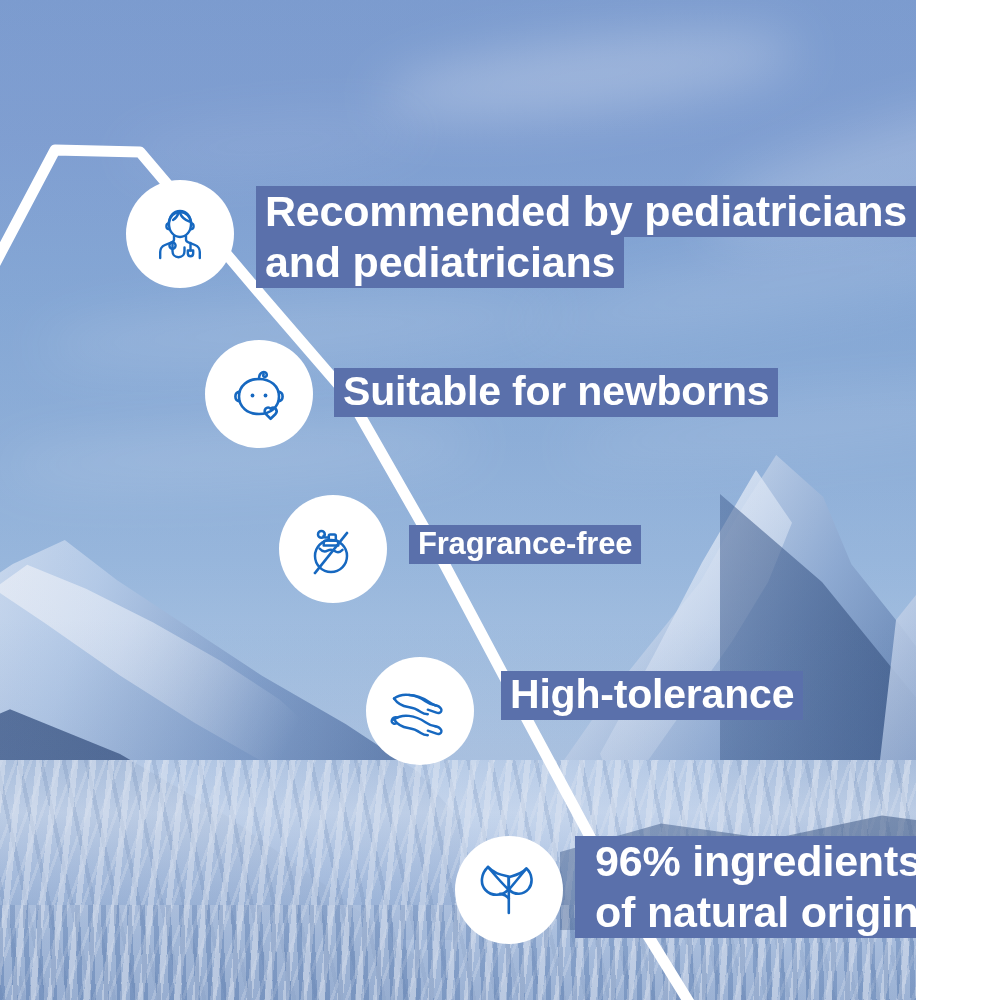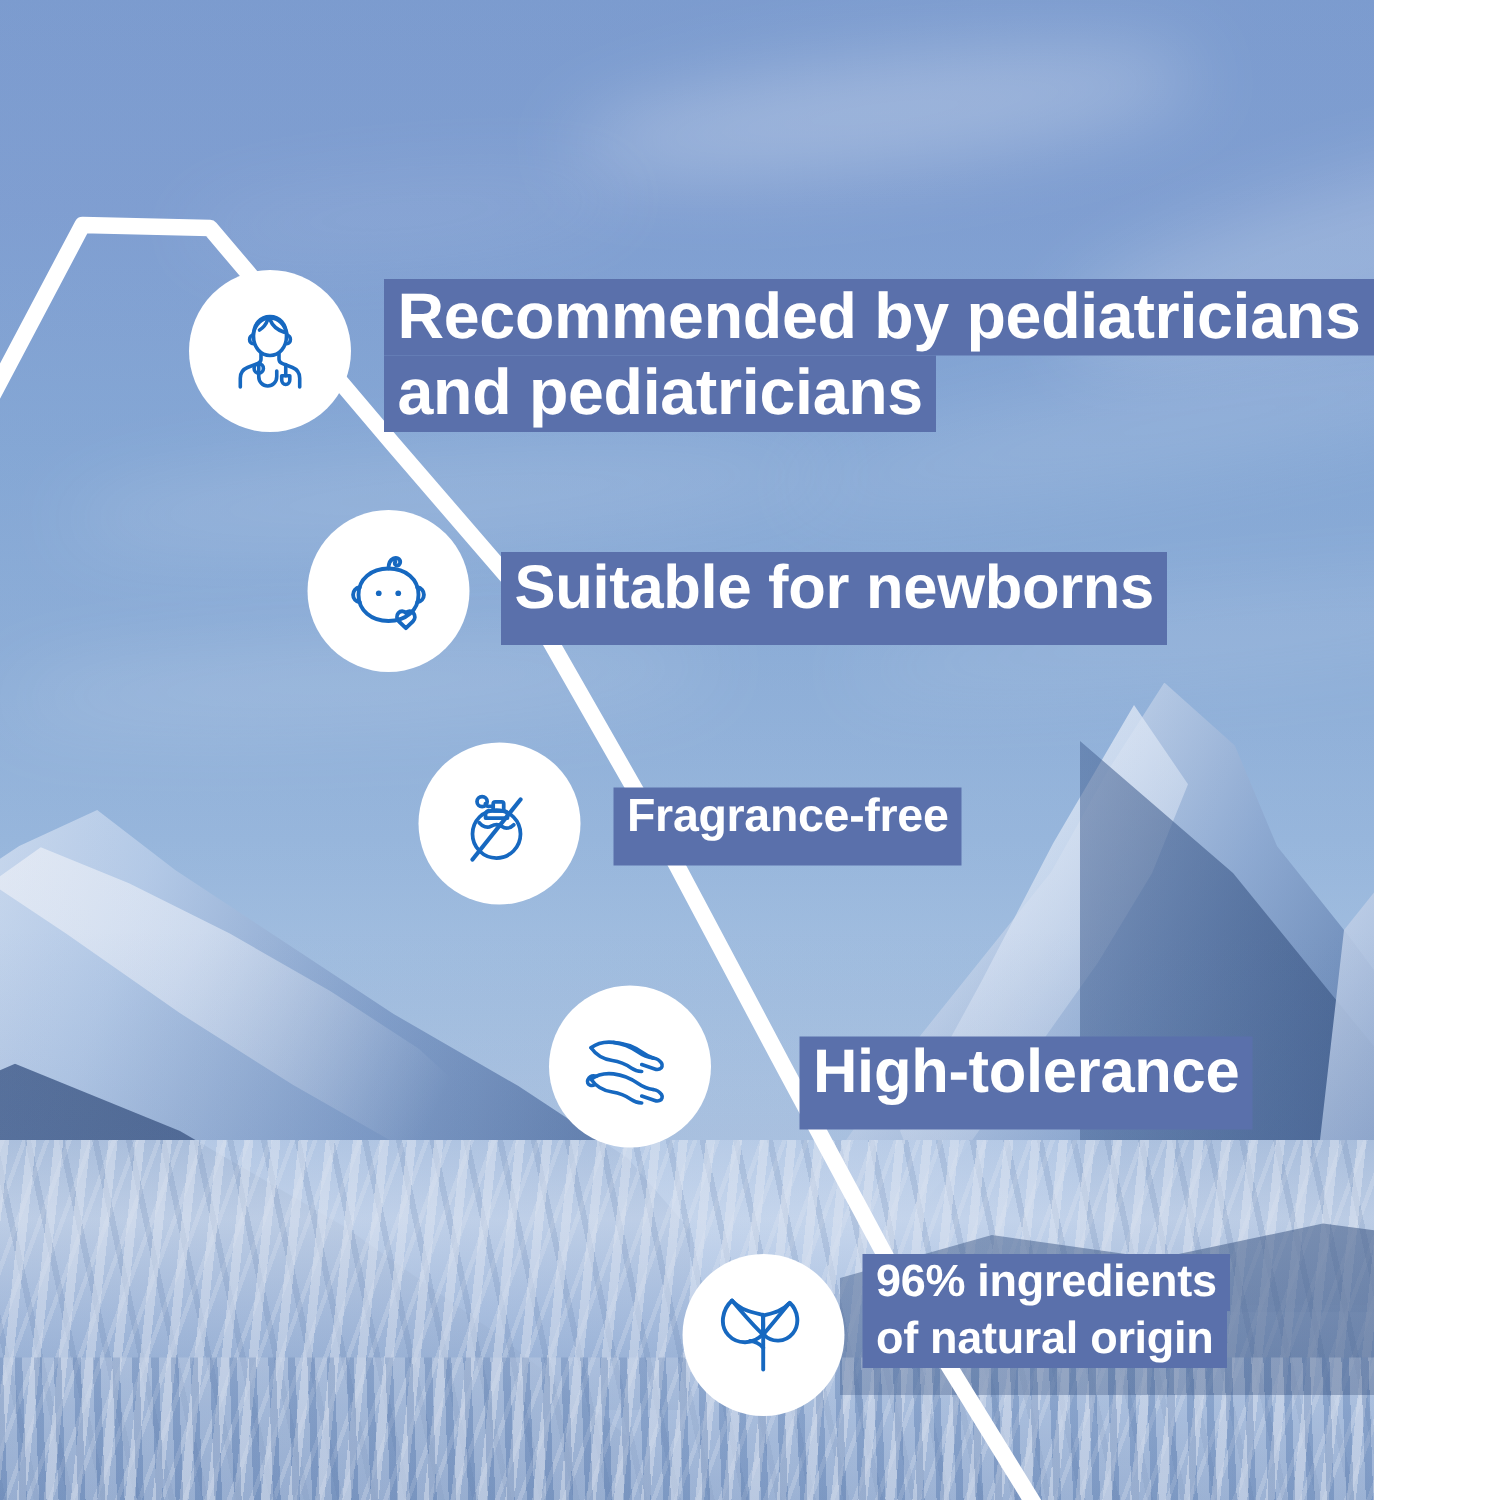--- a/index.html
+++ b/index.html
@@ -147,35 +147,35 @@
   .row { position: absolute; }
   .band-wrap {
     display: inline-block;
   }
   .band-line {
     display: table;
     background: #5a70ab;
     color: #ffffff;
     font-weight: bold;
     letter-spacing: -0.2px;
-    padding: 3px 9px 18px 9px;
+    padding: 3px 9px 5px 9px;
     white-space: nowrap;
     line-height: 1.0;
   }
 
   #r1 { left: 256px; top: 186px; }
   #r1 .band-line { font-size: 43px; padding: 4px 9px 4px 9px; }
   #r2 { left: 334px; top: 368px; }
   #r2 .band-line { font-size: 41px; }
   #r3 { left: 409px; top: 525px; }
   #r3 .band-line { font-size: 31px; }
-  #r4 { left: 501px; top: 691px; margin-left: 32px; }
+  #r4 { left: 501px; top: 671px; }
   #r4 .band-line { font-size: 41px; }
   #r5 { left: 575px; top: 836px; }
-  #r5 .band-line { font-size: 30px; padding: 4px 9px 4px 9px; }
+  #r5 .band-line { font-size: 43px; padding: 4px 9px 4px 20px; }
 </style>
 </head>
 <body>
 
 <div id="stage">
 
   <div class="bg-layer sky"></div>
   <div class="cloud c1"></div>
   <div class="cloud c2"></div>
   <div class="cloud c7"></div>

